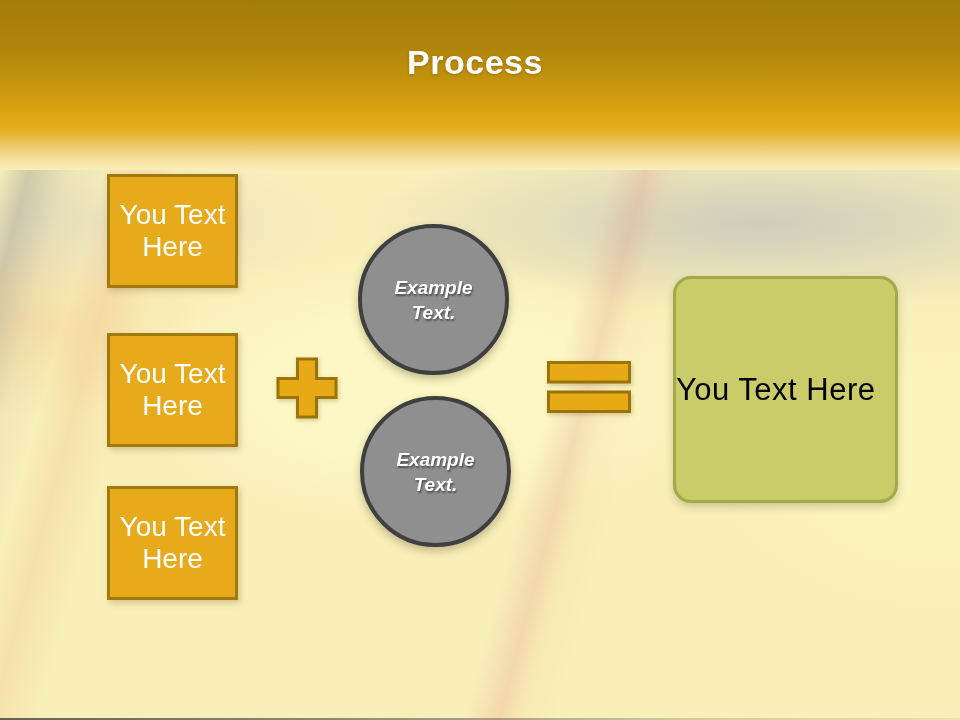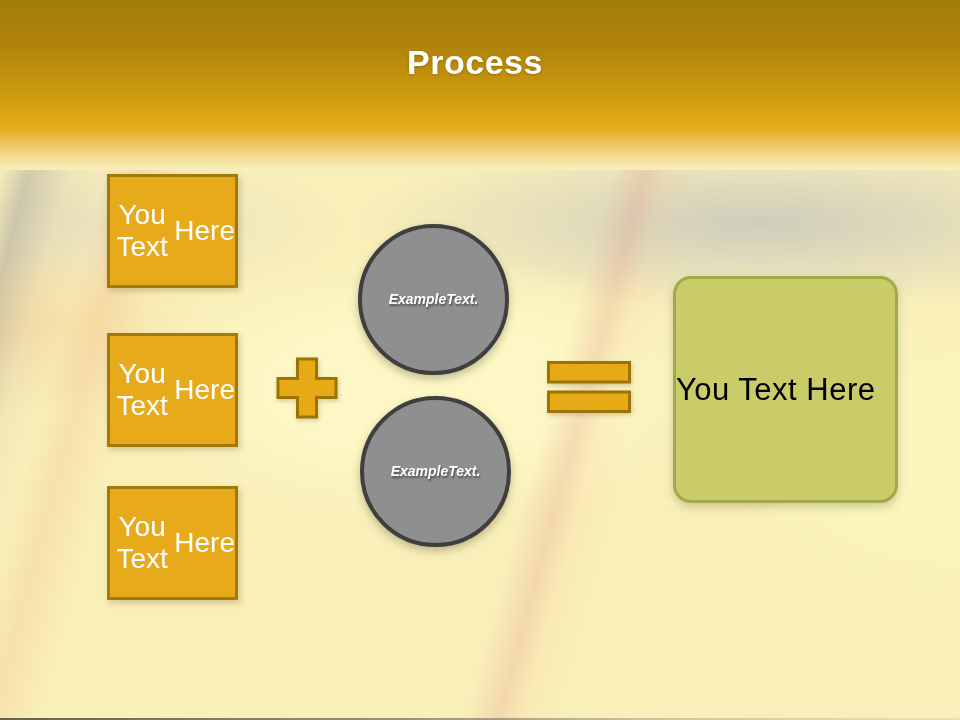--- a/index.html
+++ b/index.html
@@ -29,36 +29,36 @@
     display:flex;align-items:flex-end;justify-content:center;
     color:#FFFFFF;font-size:34px;letter-spacing:0.5px;
     text-shadow:0 1px 3px rgba(90,60,0,0.35);
   }
   .title .bold{font-weight:bold;margin-right:10px;}
   .title .rest{font-weight:normal;}
   
   .gold-box{
     position:absolute;left:107px;width:131px;height:114px;box-sizing:border-box;
     background:#E7AA1B;border:3px solid #A1790C;
-    display:flex;flex-direction:row;align-items:center;justify-content:center;
+    display:flex;flex-direction:column;align-items:center;justify-content:center;
     color:#FFFFFF;font-size:28px;line-height:32px;text-align:center;
     box-shadow:2px 3px 6px rgba(100,70,10,0.25);
   }
   .pos1{top:174px;} .pos2{top:333px;} .pos3{top:486px;}
   
   .op{position:absolute;filter:drop-shadow(1px 2px 2px rgba(100,70,10,0.25));}
   .op-plus{left:276px;top:357px;}
   .op-equals{left:547px;top:361px;}
   
   .circle{
     position:absolute;width:151px;height:151px;box-sizing:border-box;border-radius:50%;
     background:#8F8F8F;border:4px solid #3F3F3F;
-    display:flex;flex-direction:row;align-items:center;justify-content:center;
+    display:flex;flex-direction:column;align-items:center;justify-content:center;
     color:#FFFFFF;font-weight:bold;font-style:italic;
-    font-size:14px;line-height:25px;text-align:center;
+    font-size:19px;line-height:25px;text-align:center;
     text-shadow:1px 2px 2px rgba(0,0,0,0.45);
     box-shadow:0 4px 8px rgba(60,50,20,0.30);
   }
   .circ1{left:358px;top:224px;} .circ2{left:360px;top:396px;}
   
   .result{
     position:absolute;left:673px;top:276px;width:225px;height:227px;box-sizing:border-box;
     background:#C9CC68;border:3px solid #9FAA48;border-radius:18px;
     display:flex;align-items:center;justify-content:flex-start;
     color:#000000;font-size:31px;letter-spacing:0.5px;

